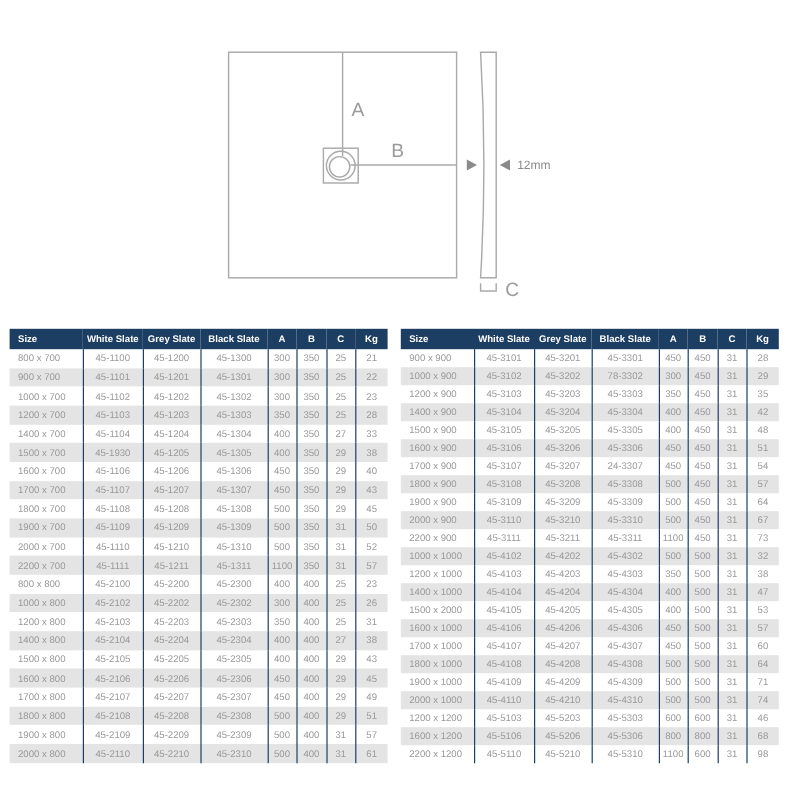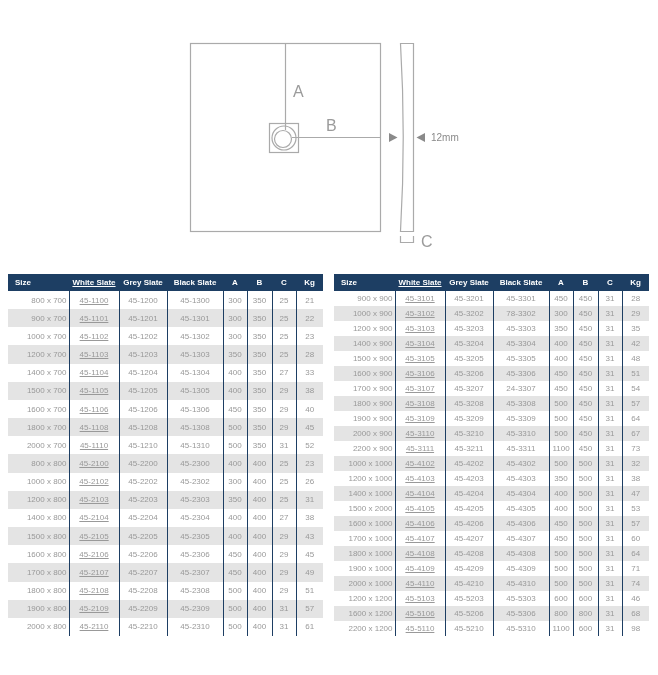--- a/index.html
+++ b/index.html
@@ -53,24 +53,24 @@
   thead th.col0 { text-align: left; padding-left: 7px; }
   tbody td {
     color: #999999;
     font-size: 8px;
     height: 15px;
     text-align: center;
     padding: 0 2px;
     white-space: nowrap;
     border-left: 1px solid #1d3e63;
   }
-  tbody td.col0 { text-align: right; padding-left: 7px; border-left: none; }
+  tbody td.col0 { text-align: left; padding-left: 7px; border-left: none; }
   tbody tr:nth-child(even) { background: #e4e4e4; }
   .col0 { width: 61px; }
-  .col1 { width: 50px; text-decoration: underline; }
+  .col1 { width: 50px; }
   .col2 { width: 48px; }
   .col3 { width: 56px; }
   .col4 { width: 24px; }
   .col5 { width: 25px; }
   .col6 { width: 24px; }
   .col7 { width: 27px; }
 </style>
 </head>
 <body>
 
@@ -159,57 +159,87 @@
             <td class="col1">45-1104</td>
             <td class="col2">45-1204</td>
             <td class="col3">45-1304</td>
             <td class="col4">400</td>
             <td class="col5">350</td>
             <td class="col6">27</td>
             <td class="col7">33</td>
           </tr>
           <tr>
             <td class="col0">1500 x 700</td>
-            <td class="col1">45-1105</td>
+            <td class="col1">45-1930</td>
             <td class="col2">45-1205</td>
             <td class="col3">45-1305</td>
             <td class="col4">400</td>
             <td class="col5">350</td>
             <td class="col6">29</td>
             <td class="col7">38</td>
           </tr>
           <tr>
             <td class="col0">1600 x 700</td>
             <td class="col1">45-1106</td>
             <td class="col2">45-1206</td>
             <td class="col3">45-1306</td>
             <td class="col4">450</td>
             <td class="col5">350</td>
             <td class="col6">29</td>
             <td class="col7">40</td>
           </tr>
           <tr>
+            <td class="col0">1700 x 700</td>
+            <td class="col1">45-1107</td>
+            <td class="col2">45-1207</td>
+            <td class="col3">45-1307</td>
+            <td class="col4">450</td>
+            <td class="col5">350</td>
+            <td class="col6">29</td>
+            <td class="col7">43</td>
+          </tr>
+          <tr>
             <td class="col0">1800 x 700</td>
             <td class="col1">45-1108</td>
             <td class="col2">45-1208</td>
             <td class="col3">45-1308</td>
             <td class="col4">500</td>
             <td class="col5">350</td>
             <td class="col6">29</td>
             <td class="col7">45</td>
           </tr>
           <tr>
+            <td class="col0">1900 x 700</td>
+            <td class="col1">45-1109</td>
+            <td class="col2">45-1209</td>
+            <td class="col3">45-1309</td>
+            <td class="col4">500</td>
+            <td class="col5">350</td>
+            <td class="col6">31</td>
+            <td class="col7">50</td>
+          </tr>
+          <tr>
             <td class="col0">2000 x 700</td>
             <td class="col1">45-1110</td>
             <td class="col2">45-1210</td>
             <td class="col3">45-1310</td>
             <td class="col4">500</td>
             <td class="col5">350</td>
             <td class="col6">31</td>
             <td class="col7">52</td>
+          </tr>
+          <tr>
+            <td class="col0">2200 x 700</td>
+            <td class="col1">45-1111</td>
+            <td class="col2">45-1211</td>
+            <td class="col3">45-1311</td>
+            <td class="col4">1100</td>
+            <td class="col5">350</td>
+            <td class="col6">31</td>
+            <td class="col7">57</td>
           </tr>
           <tr>
             <td class="col0">800 x 800</td>
             <td class="col1">45-2100</td>
             <td class="col2">45-2200</td>
             <td class="col3">45-2300</td>
             <td class="col4">400</td>
             <td class="col5">400</td>
             <td class="col6">25</td>
             <td class="col7">23</td>

